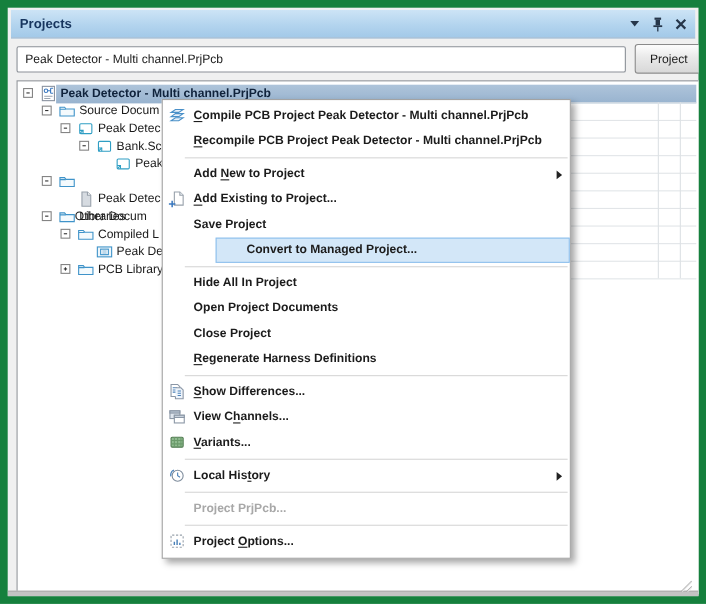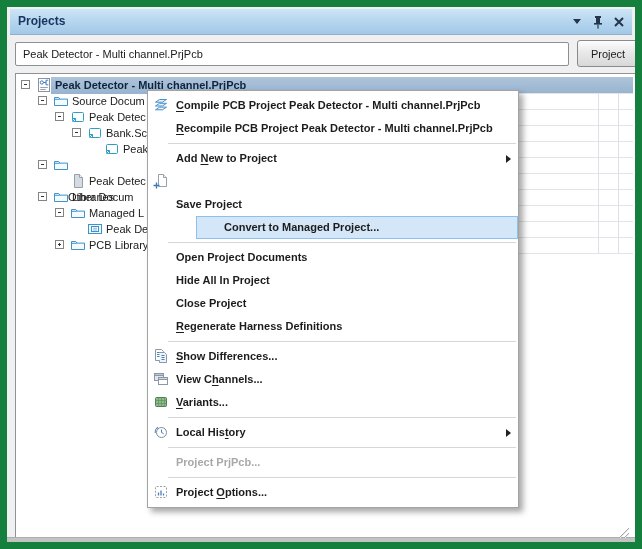--- a/index.html
+++ b/index.html
@@ -178,21 +178,21 @@
         <span class="lbl" style="left: 56px;">Libraries</span>
       </div>
       <div class="trow" style="top: 131px;">
         <span class="expand" style="left: 39px;"></span>
         <span class="ticon" style="left: 54px;">
           <svg viewBox="0 0 16 16">
             <path d="M1.5 12.5v-8h4.2l1.3 1.6h7.5v6.4z" fill="#f4fafd" stroke="#3f93c9"></path>
             <path d="M1.5 6.3h5.3" stroke="#3f93c9"></path>
           </svg>
         </span>
-        <span class="lbl" style="left: 73px;">Managed L</span>
+        <span class="lbl" style="left: 73px;">Compiled L</span>
       </div>
       <div class="trow" style="top: 147px;">
         <span class="ticon" style="left: 71px;">
           <svg viewBox="0 0 16 16">
             <rect x="1.5" y="3.5" width="13" height="9" fill="#eef6fb" stroke="#3f93c9"></rect>
             <rect x="4.5" y="5.5" width="7" height="5" fill="#fff" stroke="#3f93c9"></rect>
             <path d="M6 7.2h4M6 9h4" stroke="#7fb4d8"></path>
           </svg>
         </span>
         <span class="lbl" style="left: 90px;">Peak Det</span>
@@ -234,26 +234,26 @@
         </span><span><u>C</u>ompile PCB Project Peak Detector - Multi channel.PrjPcb</span></div>
       <div class="menu-item"><span><u>R</u>ecompile PCB Project Peak Detector - Multi channel.PrjPcb</span></div>
       <div class="menu-sep"></div>
       <div class="menu-item"><span>Add <u>N</u>ew to Project</span><span class="arrow"></span></div>
       <div class="menu-item"><span class="mi">
           <svg viewBox="0 0 16 16">
             <path d="M5.5 1.5h5l3 3v9h-8z" fill="#fff" stroke="#98a1ab"></path>
             <path d="M10.5 1.5v3h3" fill="#eef2f6" stroke="#98a1ab"></path>
             <path d="M3.5 9.5v6M.5 12.5h6" stroke="#3b79c0" stroke-width="1.4" fill="none"></path>
           </svg>
-        </span></div>
+        </span><span><u>A</u>dd Existing to Project...</span></div>
       <div class="menu-item"><span>Save Project</span></div>
       <div class="menu-item hl"><span>Convert to Managed Project...</span></div>
       <div class="menu-sep"></div>
+      <div class="menu-item"><span>Hide All In Project</span></div>
       <div class="menu-item"><span>Open Project Documents</span></div>
-      <div class="menu-item"><span>Hide All In Project</span></div>
       <div class="menu-item"><span>Close Project</span></div>
       <div class="menu-item"><span><u>R</u>egenerate Harness Definitions</span></div>
       <div class="menu-sep"></div>
       <div class="menu-item"><span class="mi">
           <svg viewBox="0 0 16 16">
             <path d="M2.5 1.5h6l2 2v9h-8z" fill="#fff" stroke="#8b97a6"></path>
             <path d="M4 4.5h4M4 6.5h4.5M4 8.5h4.5" stroke="#4a80b8"></path>
             <path d="M6.5 4.5h5l2 2v8h-7v-2" fill="#eef4fb" stroke="#8b97a6"></path>
             <path d="M8.5 7.5h3M8.5 9.5h3M8.5 11.5h3" stroke="#4a80b8"></path>
           </svg>

